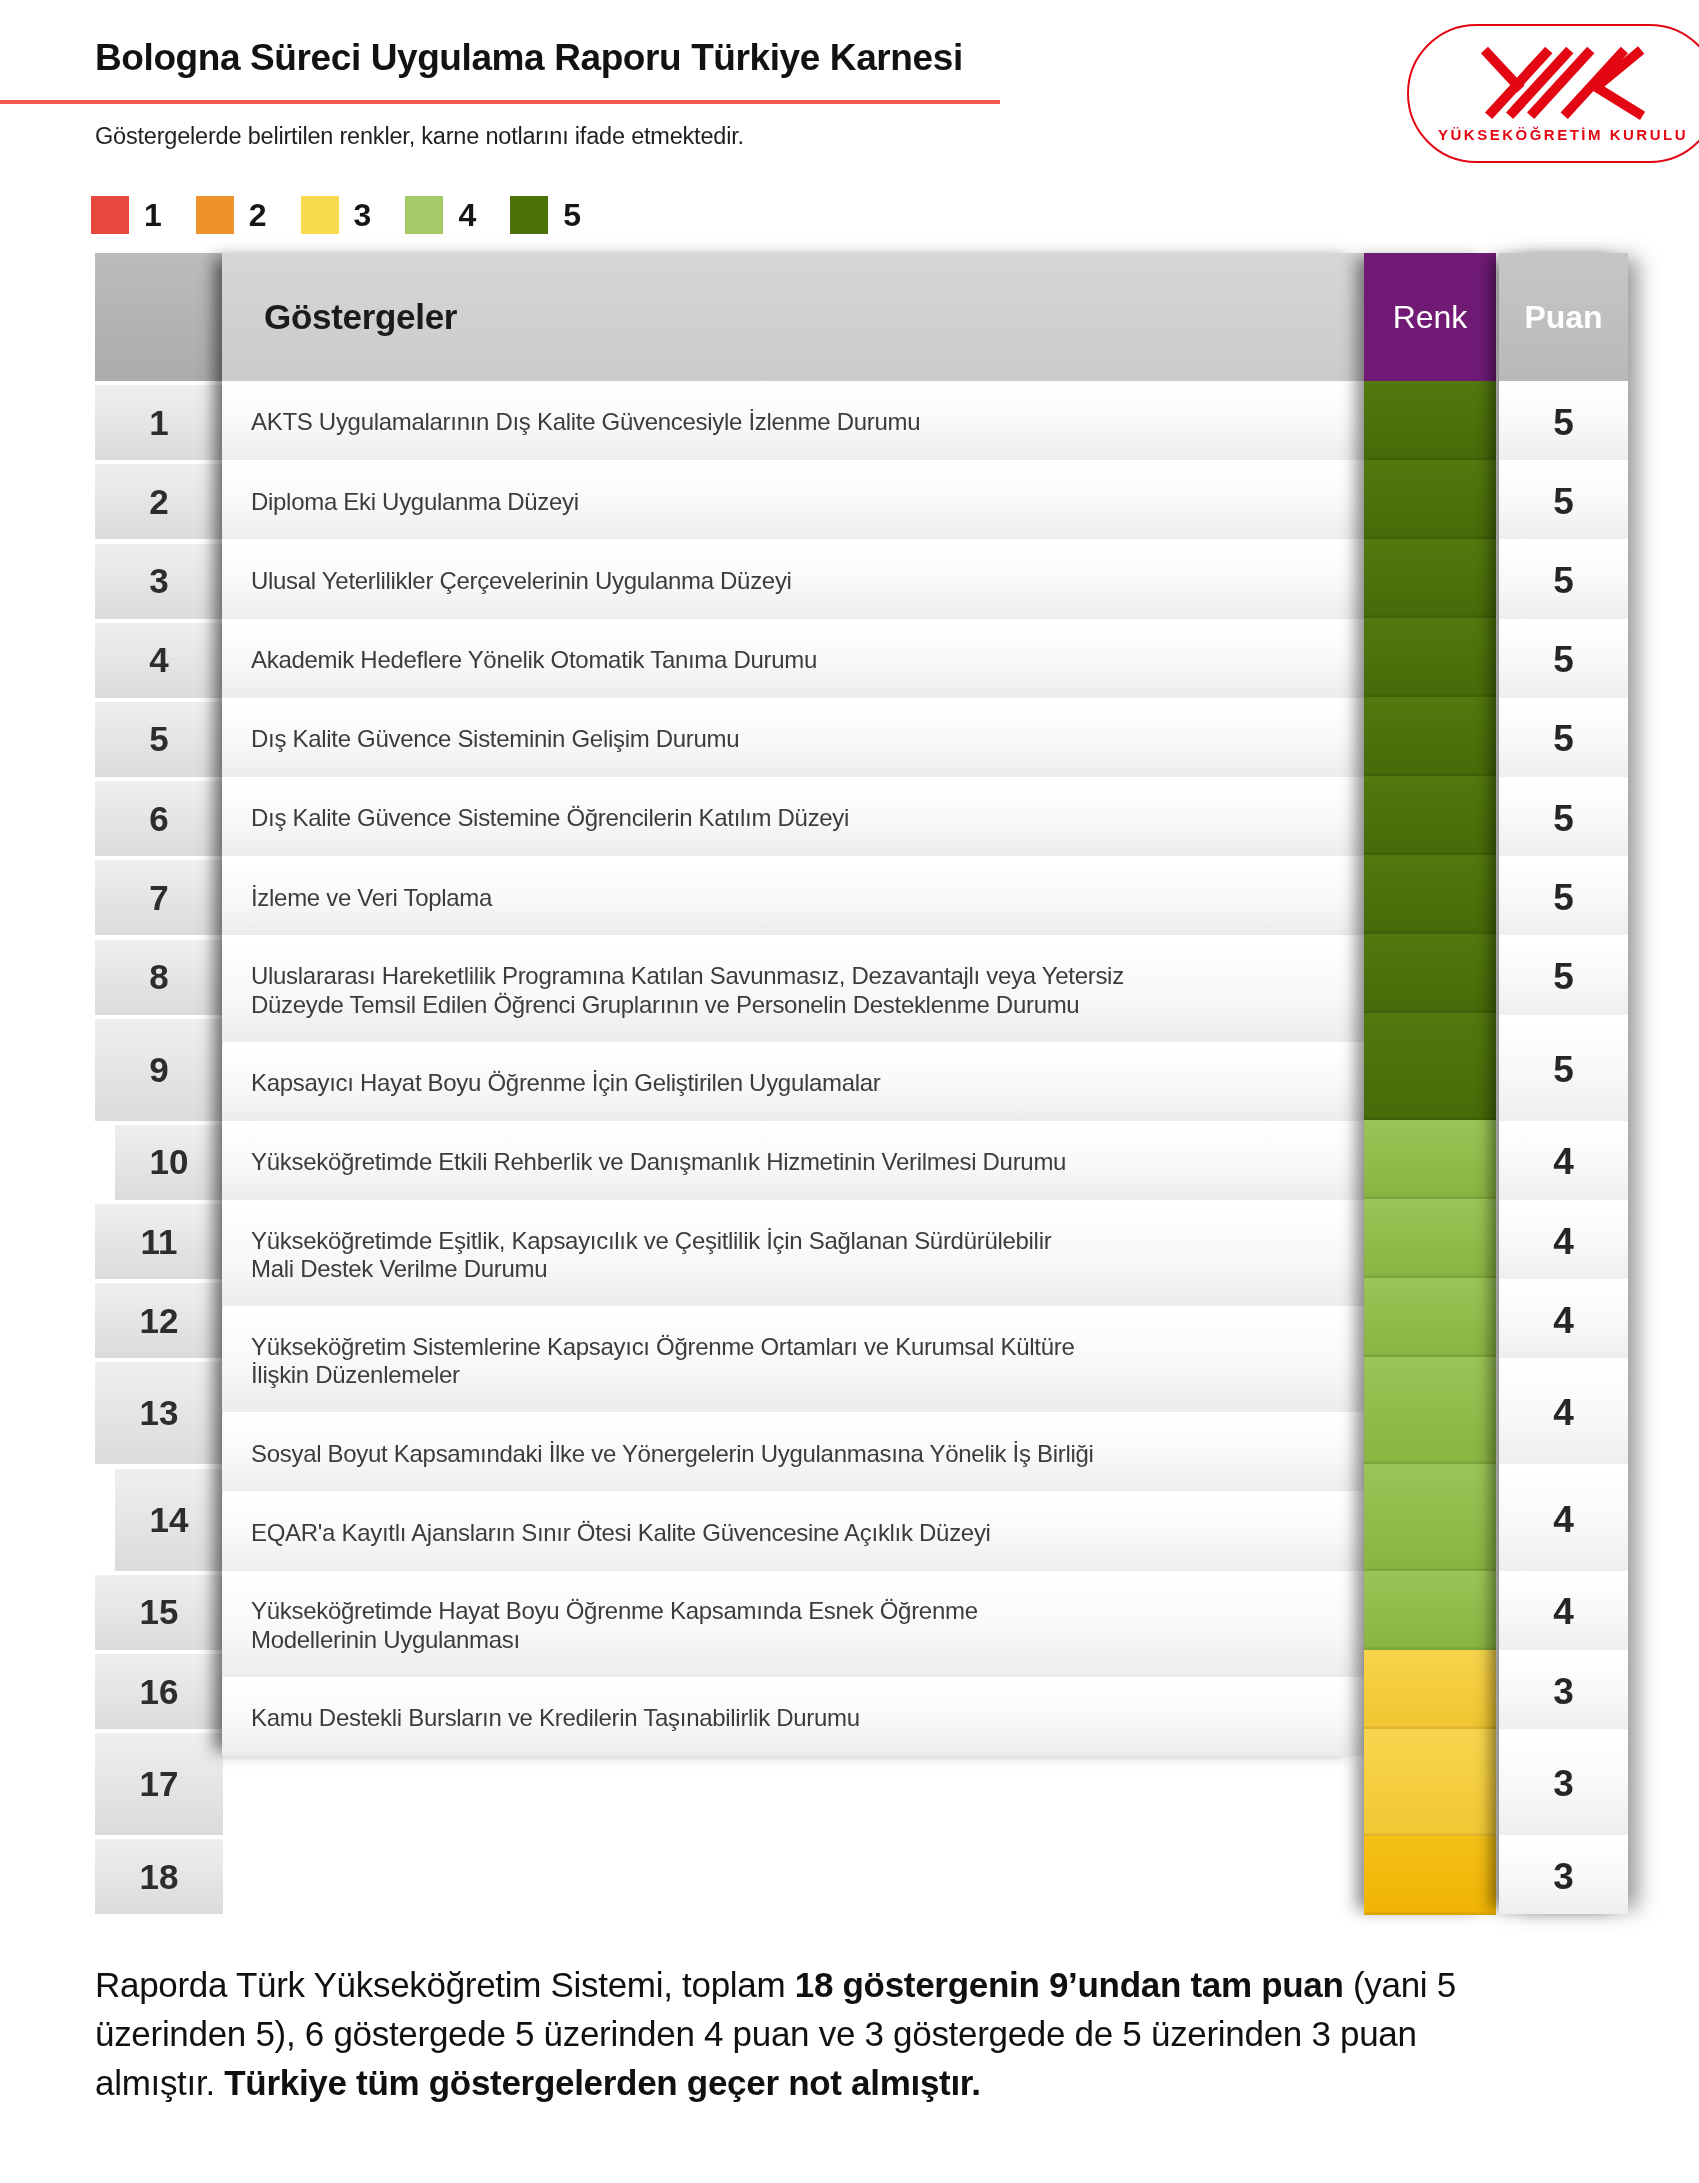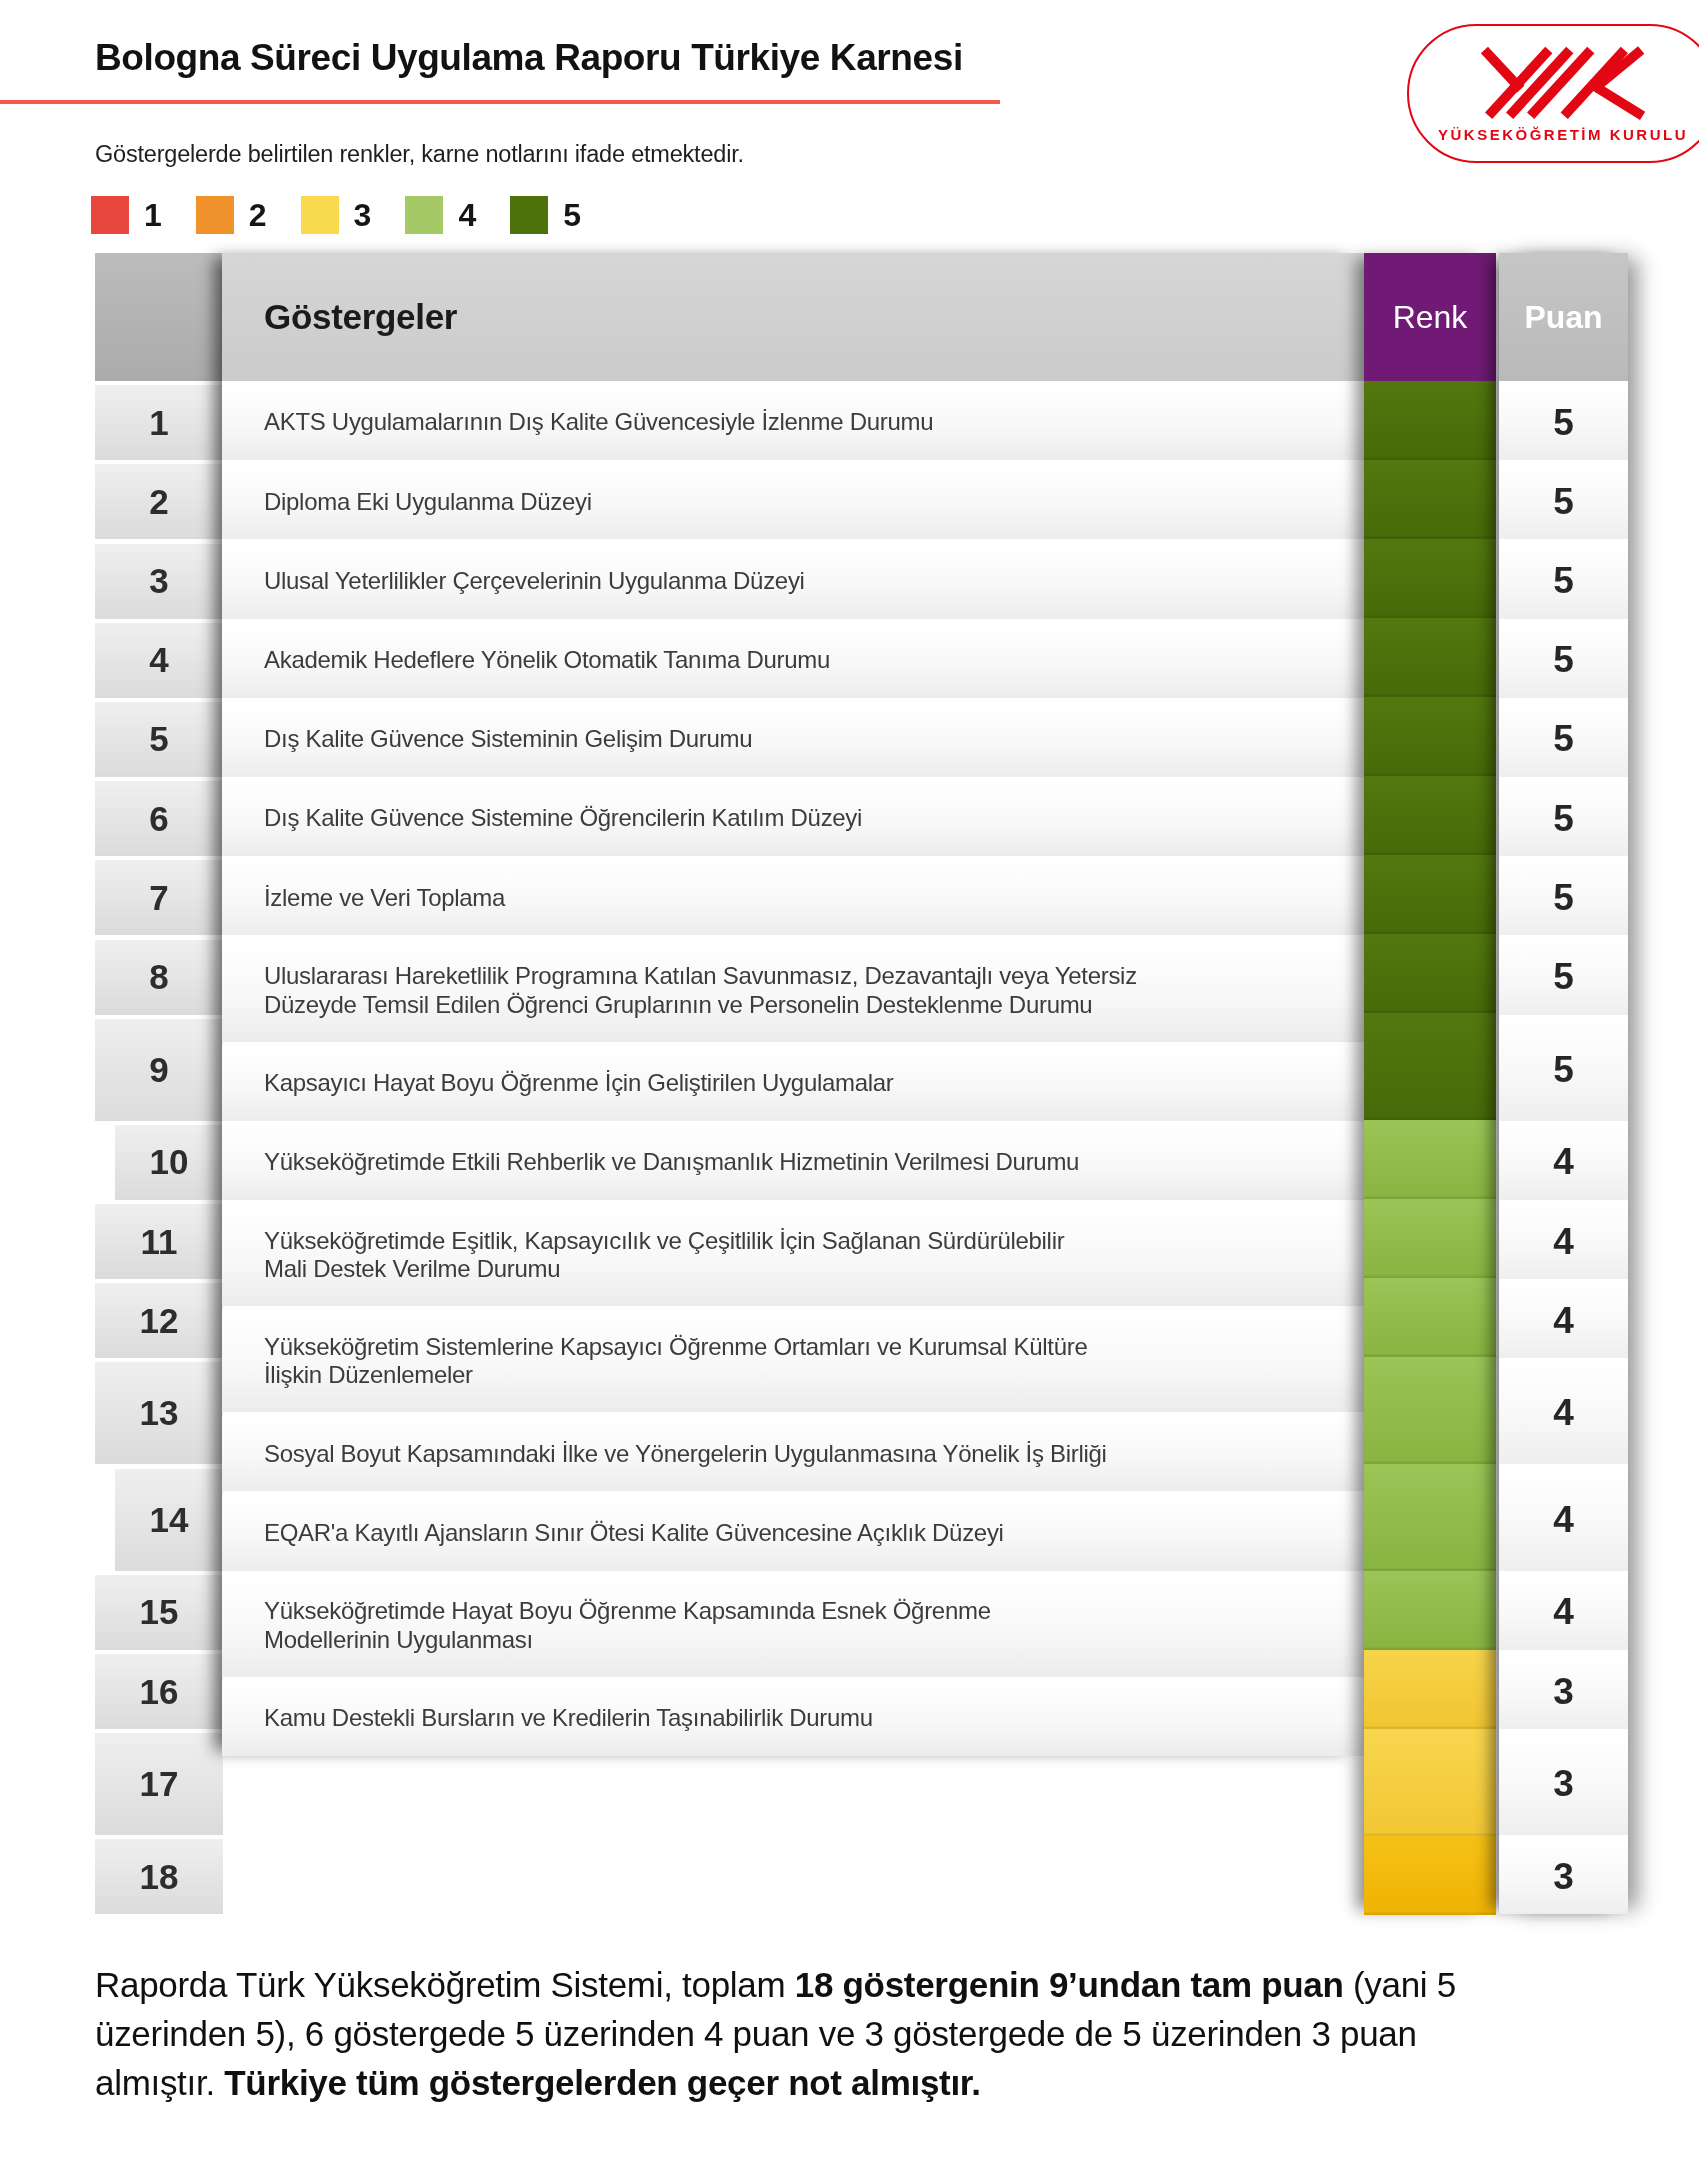--- a/index.html
+++ b/index.html
@@ -21,21 +21,21 @@
     border:2.5px solid #E30613;border-radius:74px;box-sizing:border-box;
     display:flex;flex-direction:column;align-items:center;justify-content:center;
     gap:6.7px;background:#ffffff;
   }
   .logo-mark{display:block;}
   .logo-text{
     font-size:15px;font-weight:700;letter-spacing:2.5px;color:#E30613;white-space:nowrap;
   }
   
   .legend-caption{
-    position:absolute;left:95px;top:141px;margin:0;
+    position:absolute;left:95px;top:123px;margin:0;
     font-size:23.5px;color:#1f1f1f;letter-spacing:-0.2px;
   }
   .legend{
     position:absolute;left:91px;top:196px;display:flex;align-items:center;gap:34px;
   }
   .legend-item{display:flex;align-items:center;gap:15px;}
   .legend-swatch{width:38px;height:38px;display:inline-block;}
   .legend-label{font-size:32px;font-weight:800;color:#161616;line-height:38px;}
   
   .score-table{position:absolute;left:0;top:253px;width:1699px;}
@@ -54,21 +54,21 @@
   .hdr-puan{background:linear-gradient(180deg,#C6C6C6,#B9B9B9);justify-content:center;
     font-size:32px;font-weight:800;color:#ffffff;}
   .cell{margin-top:4.2px;display:flex;align-items:center;box-sizing:border-box;}
   .num-cell{
     justify-content:center;font-size:35px;font-weight:800;color:#2d2d2d;
     background:linear-gradient(180deg,#EFEFEF,#DBDBDB);
   }
   .text-cell{
     background:linear-gradient(180deg,#FFFFFF 0%,#F8F8F8 55%,#ECECEC 100%);
     font-size:24px;color:#3c3c3c;line-height:28.5px;letter-spacing:-0.3px;
-    padding-left:42px;padding-right:17px;white-space:pre-line;
+    padding-left:29px;padding-right:17px;white-space:pre-line;
   }
   .renk-cell{margin:0;box-shadow:inset 0 -2.5px 0 rgba(0,0,0,0.08);}
   .puan-cell{
     justify-content:center;font-size:37px;font-weight:800;color:#262626;
     background:linear-gradient(180deg,#FFFFFF 0%,#F8F8F8 55%,#EEEEEE 100%);
   }
   
   .summary{
     position:absolute;left:95px;top:1960px;width:1418px;margin:0;
     font-size:35px;line-height:49px;color:#101010;letter-spacing:-0.3px;

